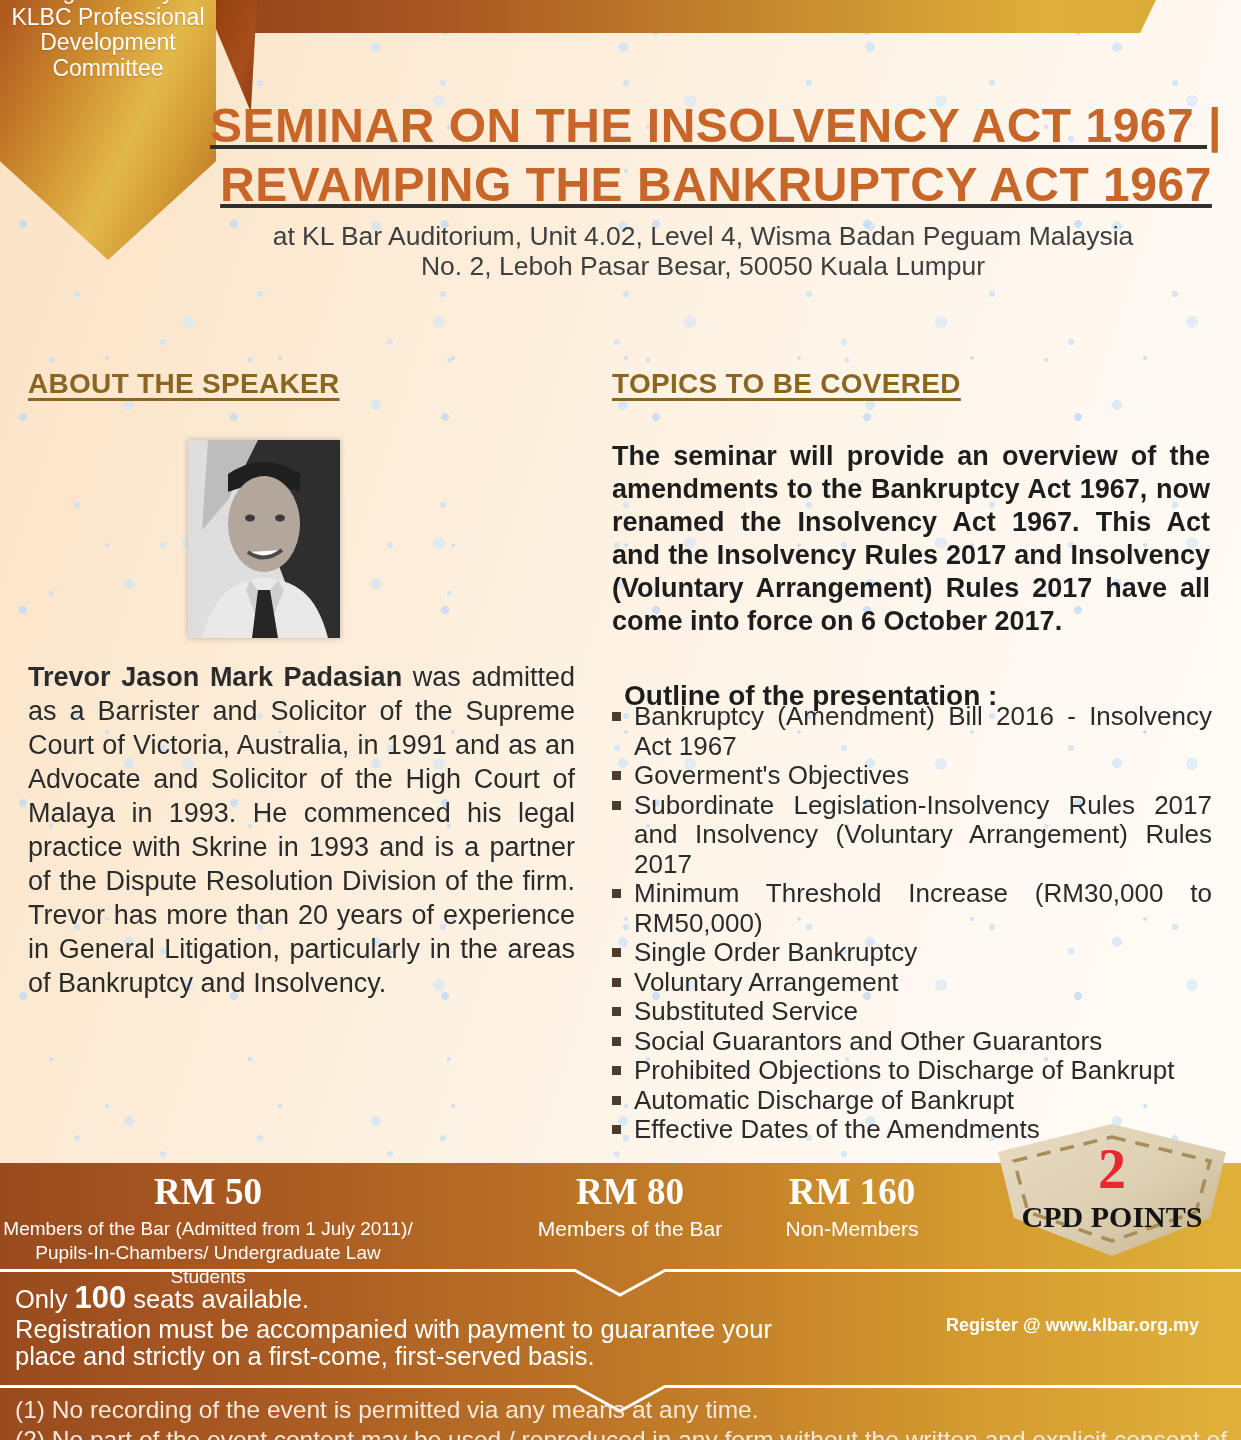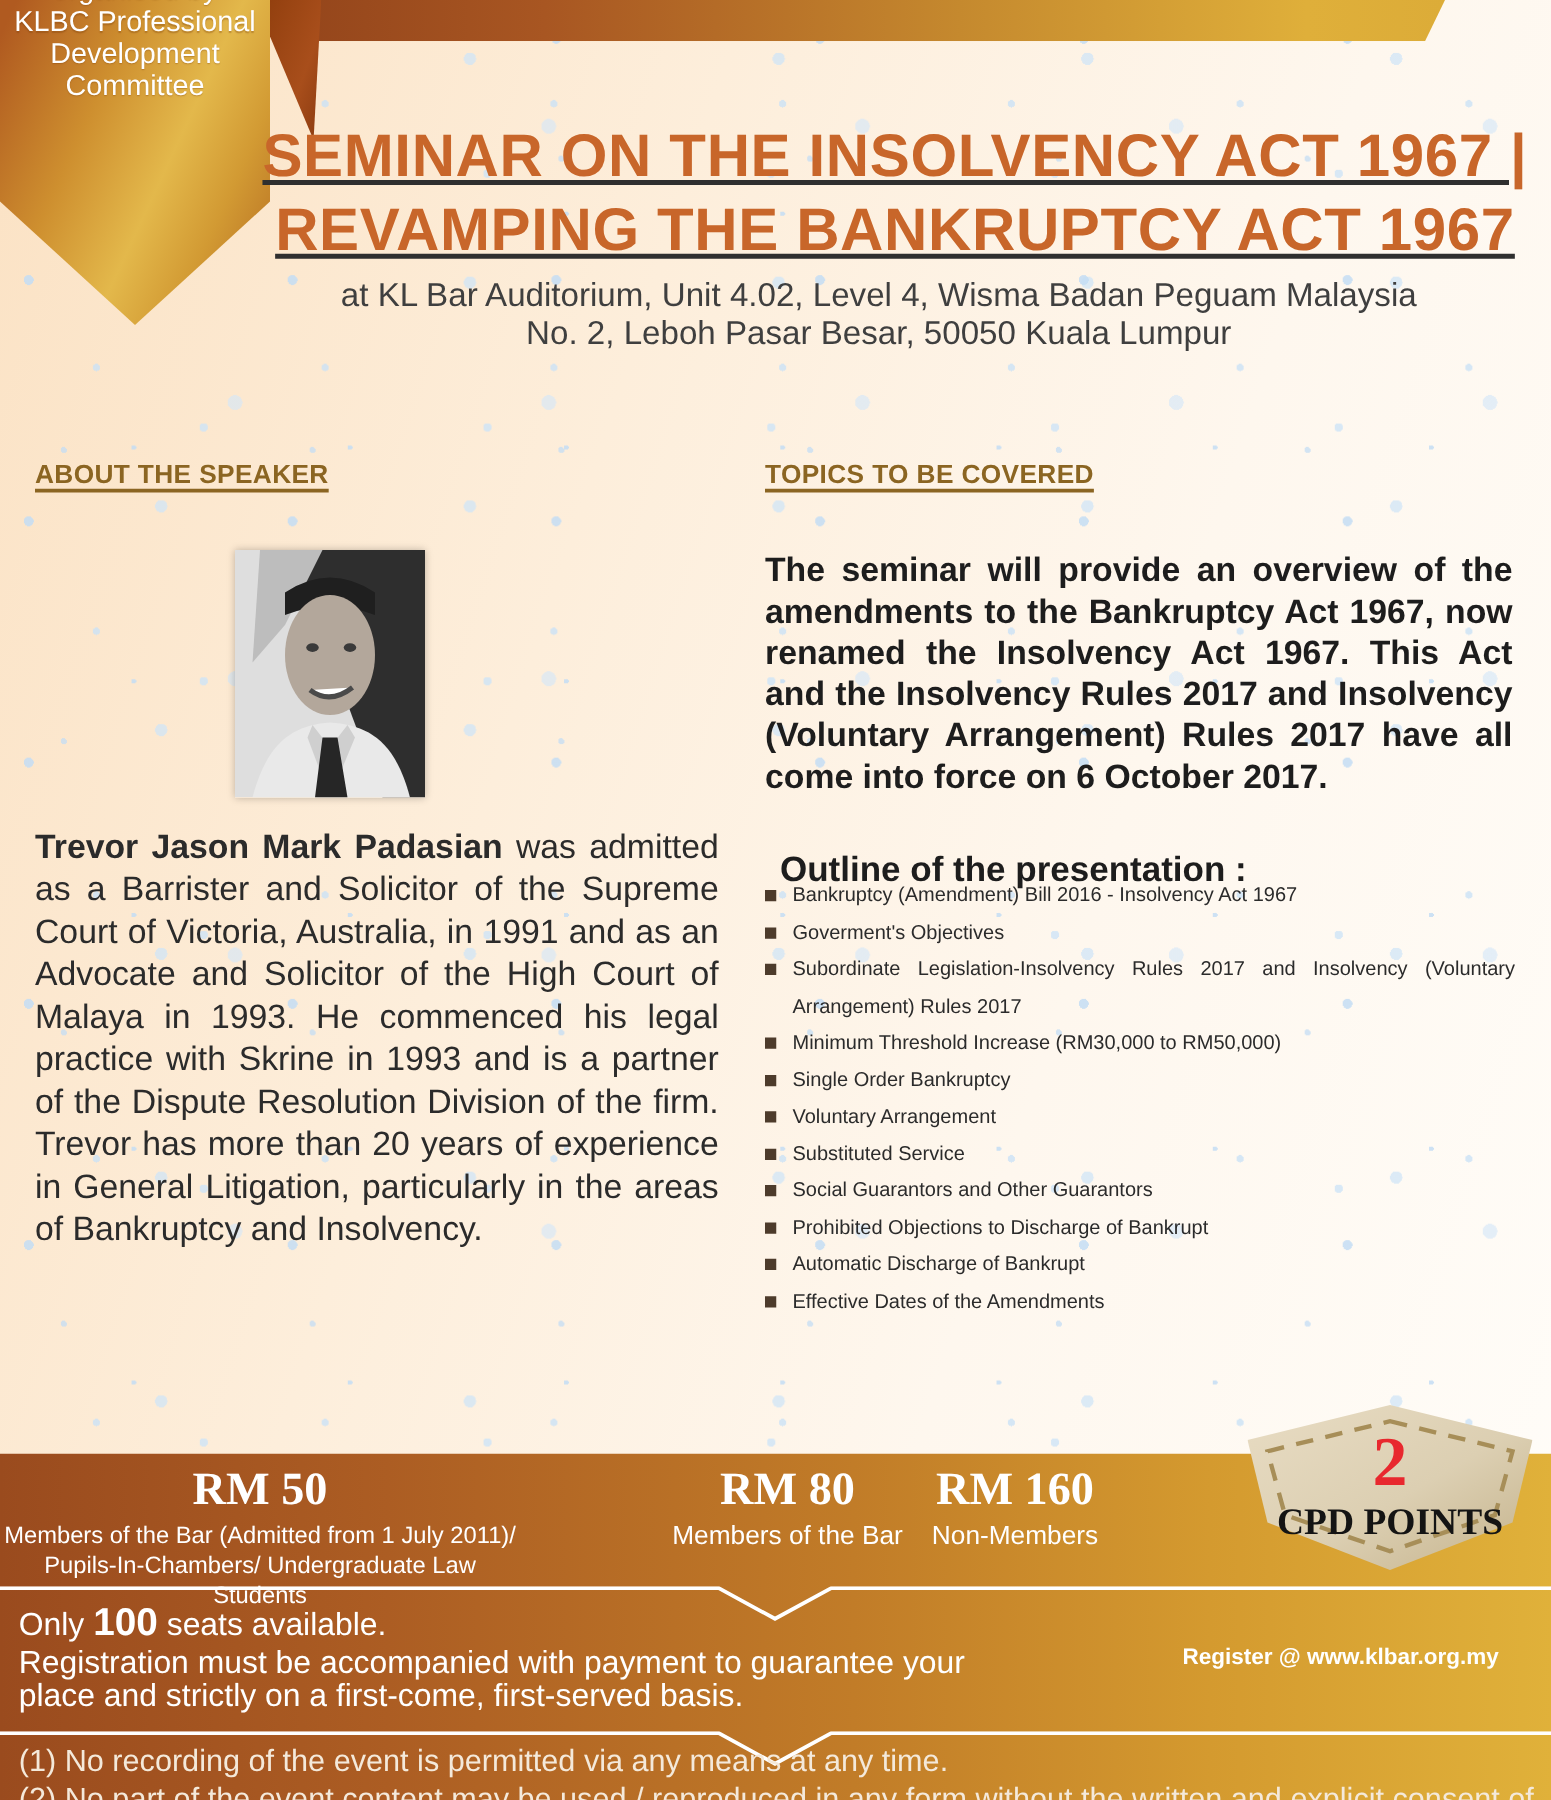--- a/index.html
+++ b/index.html
@@ -42,53 +42,53 @@
     color:#ffffff; font-size:23px; line-height:25.5px; font-weight:400;
     text-shadow:0 1px 1px rgba(120,60,10,.35);
   }
   
   .title-block { position:absolute; left:183px; top:96px; width:1066px; text-align:center;text-decoration:underline; }
   .title-line { font-size:48px; line-height:59px; font-weight:700; letter-spacing:.5px; color:#C8662A; }
   .venue-block { position:absolute; left:170px; top:221px; width:1066px; text-align:center;
                  font-size:26.5px; line-height:30px; color:#3f3f3f; }
   
   .sec-heading {
-    position:absolute; font-size:21px; font-weight:700; color:#8B6522; letter-spacing:.3px;
+    position:absolute; font-size:28px; font-weight:700; color:#8B6522; letter-spacing:.3px;
     text-decoration:underline; text-decoration-thickness:3px; text-underline-offset:5px;
   }
   #about-heading { left:28px; top:368px; }
   #topics-heading { left:612px; top:368px; }
   
   .speaker-photo { position:absolute; left:188px; top:440px; width:152px; height:198px;
                    box-shadow:0 0 6px rgba(0,0,0,.25); }
   .speaker-bio { position:absolute; left:28px; top:660px; width:547px;
                  font-size:27px; line-height:34px; text-align:justify; color:#2b2b2b; }
   .speaker-bio b { font-weight:700; }
   
   .topics-intro { position:absolute; left:612px; top:440px; width:598px;
                   font-size:27px; line-height:33px; font-weight:700; text-align:justify; color:#1d1d1d; }
   .outline-heading { position:absolute; left:624px; top:666px; font-size:28px; font-weight:700; color:#1d1d1d;margin-top:14px; }
   .outline-list { position:absolute; left:612px; top:702px; width:600px; list-style:none; }
-  .outline-list li { position:relative; padding-left:22px; font-size:16px; line-height:29.5px;
+  .outline-list li { position:relative; padding-left:22px; font-size:26px; line-height:29.5px;
                      text-align:justify; color:#2b2b2b; }
   .outline-list li::before { content:""; position:absolute; left:0; top:10px;
                              width:9px; height:9px; background:#4d3b2b; }
   
   .bottom-band {
     position:absolute; left:0; top:1163px; width:1241px; height:277px;
     background:linear-gradient(90deg,#9A4B1E 0%,#AC5D23 25%,#C17C28 55%,#D49A2F 78%,#E0B13A 100%);
     color:#ffffff;
   }
   .price-col { position:absolute; top:7px; text-align:center; }
   .price-value { font-family:"Liberation Serif", serif; font-weight:700; font-size:37px; line-height:44px; }
   .price-audience { font-size:21px; line-height:24px; margin-top:3px; }
   #tier1 { left:2px;  width:412px; }
   #tier1 .price-audience { font-size:19px; }
   #tier2 { left:520px; width:220px; }
-  #tier3 { left:704px; width:216px; }
+  #tier3 { left:744px; width:216px; }
   .divider { position:absolute; left:0; width:1241px; height:30px; }
   #divider1 { top:106px; }
   #divider2 { top:222px; }
   .seats-block { position:absolute; left:15px; top:118px; width:810px; font-size:25.5px; line-height:27px; }
   .seats-line { line-height:33px; }
   .seats-count { font-weight:700; font-size:31px; }
   .register-line { position:absolute; right:42px; top:152px; font-size:18px; font-weight:700; }
   .footer-notes { position:absolute; left:15px; top:232px; font-size:24.5px; line-height:30px; color:#f4e9da; }
   
   .cpd-badge { position:absolute; left:998px; top:1124px; width:228px; height:132px; z-index:5; }

